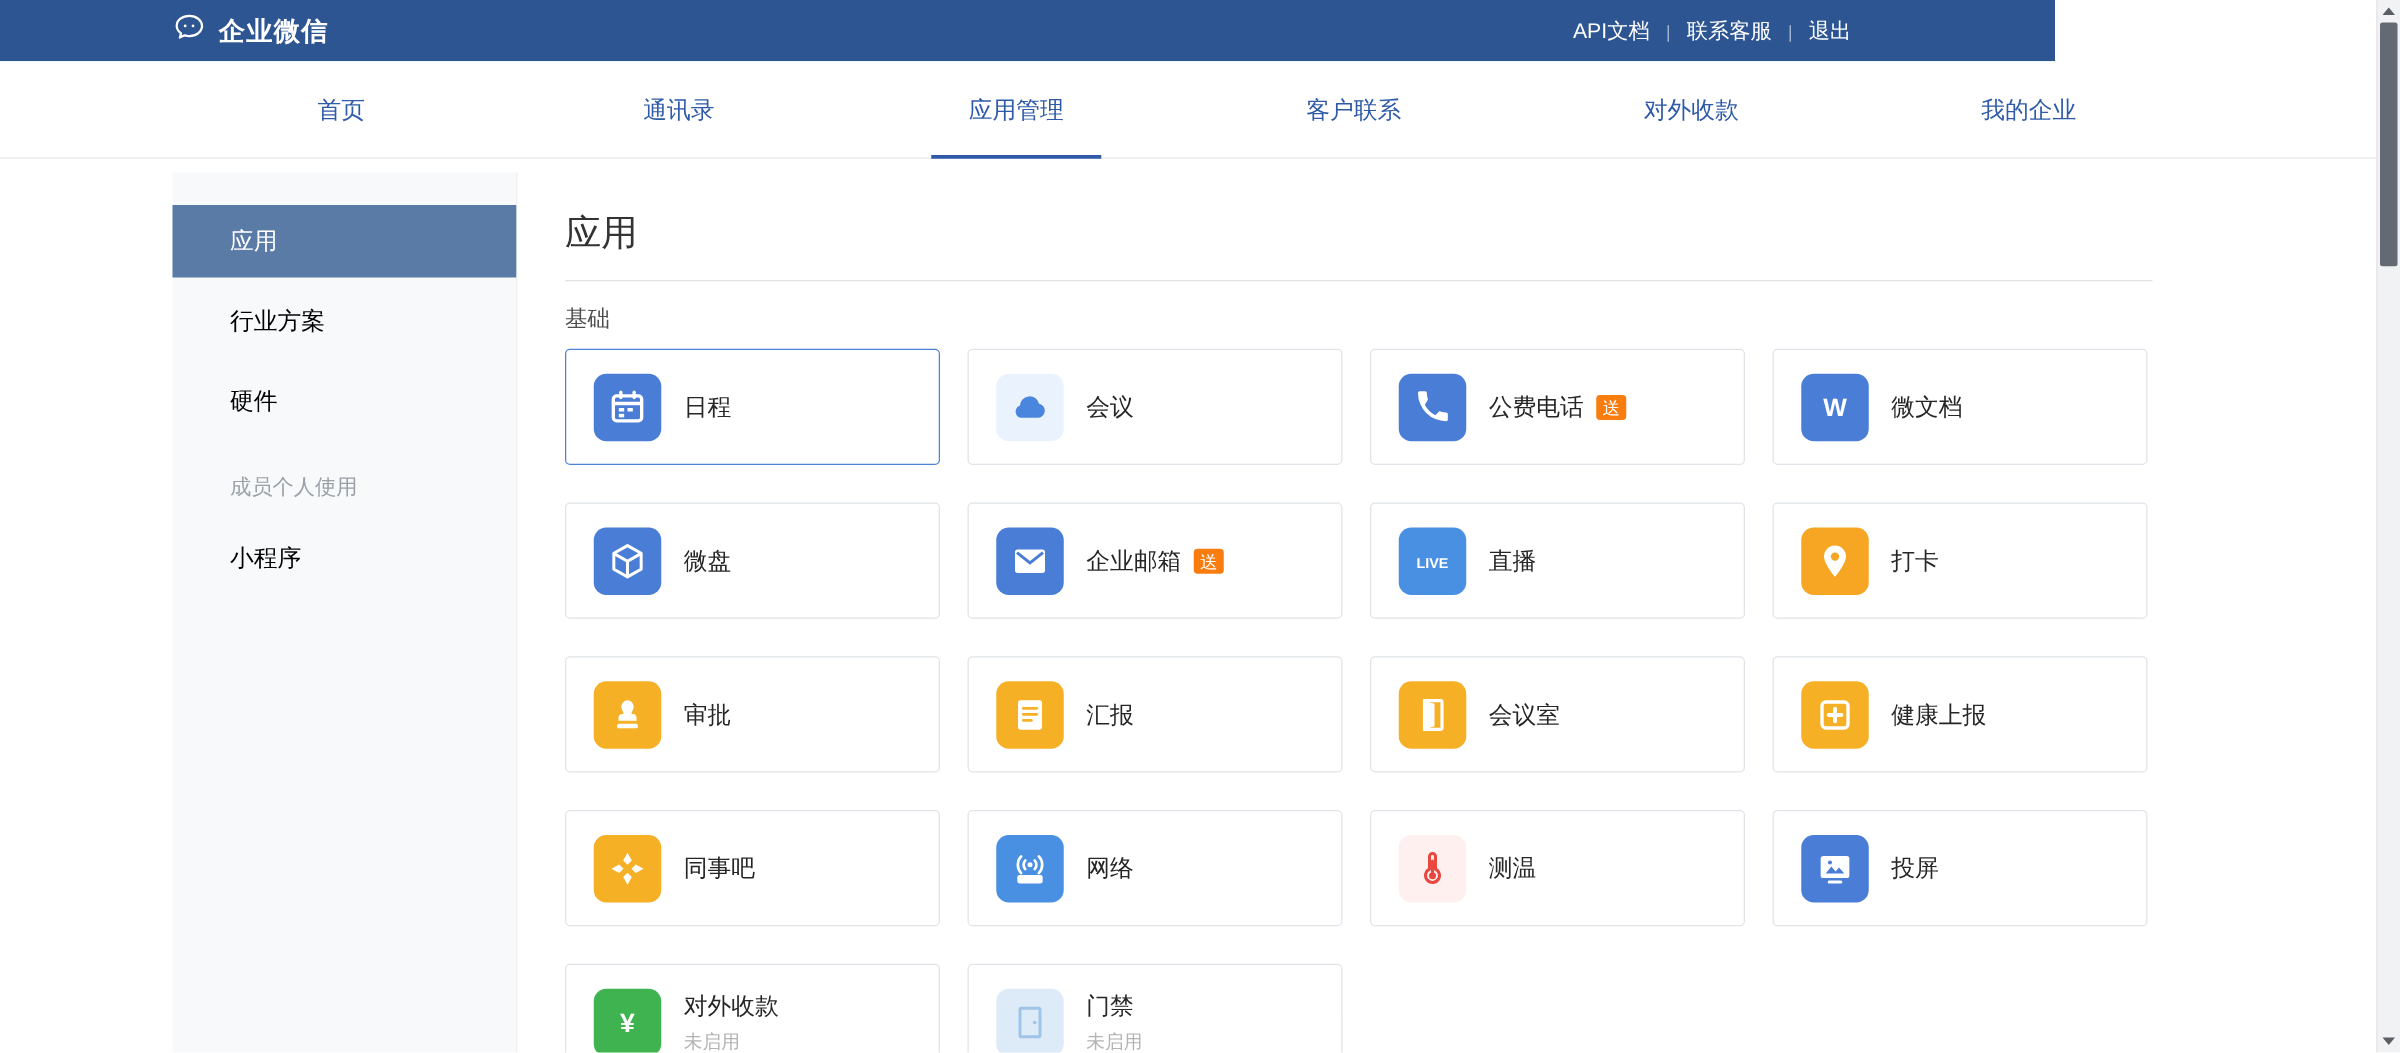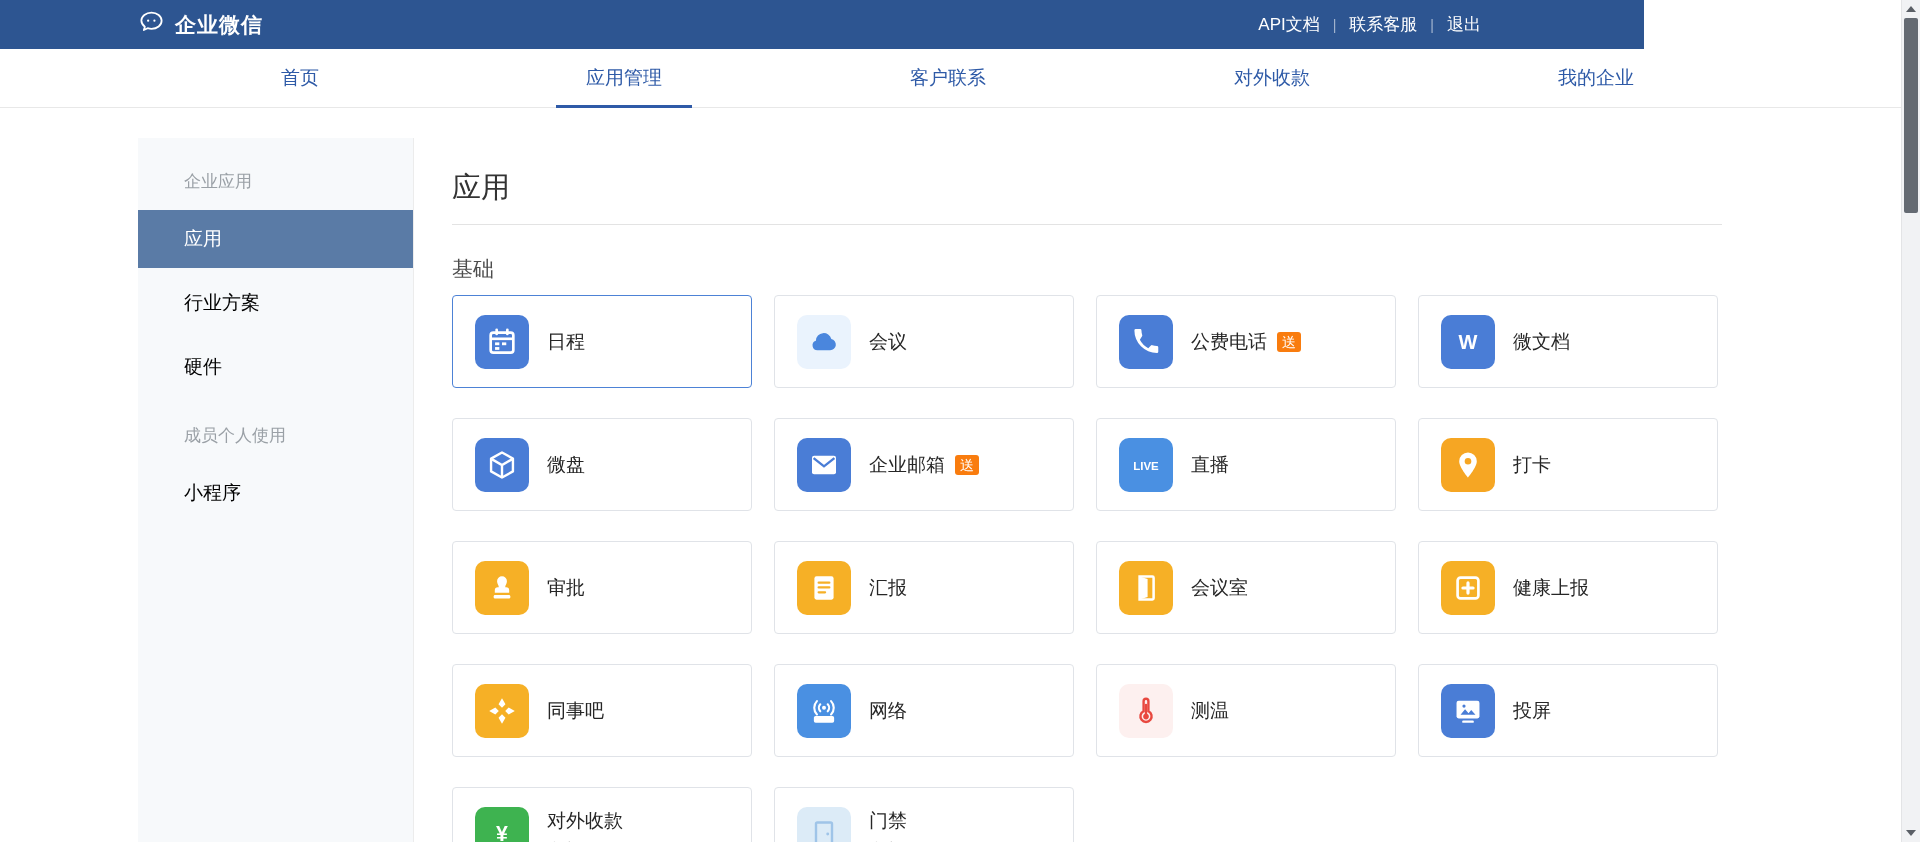--- a/index.html
+++ b/index.html
@@ -9,21 +9,21 @@
   
   .topbar{position:absolute;top:0;left:0;width:1644px;height:49px;background:var(--topbar-bg,#2d5591);}
   .topbar-inner{height:100%;margin:0 163px 0 138px;display:flex;align-items:center;justify-content:space-between;}
   .brand{display:flex;align-items:center;gap:10px;color:#fff;cursor:pointer;}
   .brand-text{font-size:21px;font-weight:bold;letter-spacing:1px;}
   .topbar-links{display:flex;align-items:center;gap:13px;color:#fff;font-size:17px;}
   .top-sep{opacity:.55;font-size:14px;}
   .top-link{cursor:pointer;}
 
   
-  .navbar{position:absolute;top:49px;left:0;width:1920px;height:59px;background:#fff;border-bottom:1px solid #e8e8e8;}
+  .navbar{position:absolute;top:49px;left:0;width:1920px;height:78px;background:#fff;border-bottom:1px solid #e8e8e8;}
   .nav-inner{margin-left:138px;width:1620px;height:100%;display:flex;}
   .nav-item{flex:1;display:flex;align-items:center;justify-content:center;font-size:19px;
     color:var(--nav-blue,#2e5aa7);position:relative;cursor:pointer;}
   .nav-item.active{font-weight:normal;}
   .nav-item.active::after{content:"";position:absolute;bottom:-1px;left:50%;transform:translateX(-50%);
     width:136px;height:3px;background:var(--nav-blue,#2e5aa7);}
   .nav-label{position:relative;display:inline-block;}
 
   
   .sidebar{position:absolute;left:138px;top:138px;width:276px;bottom:0;background:#f7f9fb;
@@ -31,21 +31,21 @@
   .sb-header{height:46px;display:flex;align-items:center;padding-left:46px;font-size:17px;color:#9aa0a6;}
   .sb-header.gap{margin-top:16px;}
   .sb-item{height:58px;display:flex;align-items:center;padding-left:46px;font-size:19px;color:#000000;
     cursor:pointer;margin-top:6px;}
   .sb-item.active{background:var(--sidebar-active,#5a7ba6);color:#fff;}
 
   
   .main{position:absolute;left:414px;top:138px;right:163px;bottom:0;background:#fff;padding:28px 35px 0 38px;}
   .page-title{font-size:29px;font-weight:normal;color:#333;line-height:42px;}
   .main-divider{border:none;border-top:1px solid #e3e3e3;margin-top:16px;}
-  .section-label{margin-top:30px;font-size:21px;color:#4d4d4d;}
+  .section-label{margin-top:18px;font-size:18px;color:#4d4d4d;}
   .apps-grid{margin-top:12px;display:grid;grid-template-columns:repeat(4,300px);column-gap:22px;row-gap:30px;}
   .app-card{height:93px;background:#fff;border:1px solid #e0e3e8;border-radius:4px;display:flex;
     align-items:center;padding-left:22px;cursor:pointer;}
   .app-card.selected{border-color:var(--selected-border,#4d82d6);}
   .app-icon{width:54px;height:54px;border-radius:10px;flex:none;display:flex;align-items:center;justify-content:center;}
   .app-icon svg{width:32px;height:32px;display:block;}
   .app-info{margin-left:18px;display:flex;flex-direction:column;}
   .app-name-row{display:flex;align-items:center;}
   .app-name{font-size:19px;color:#262626;}
   .badge{margin-left:10px;background:var(--badge-bg,#f97c0e);color:#fff;font-size:14px;line-height:1;
@@ -84,37 +84,39 @@
         <span class="top-link">退出</span>
       </div>
   </div>
 </header>
 
 <nav class="navbar">
   <div class="nav-inner" id="navInner">
       <div class="nav-item">
         <span class="nav-label">首页</span>
       </div>
+      <div class="nav-item">
+        <span class="nav-label">通讯录</span>
+      </div>
       <div class="nav-item active">
         <span class="nav-label">应用管理</span>
       </div>
       <div class="nav-item">
         <span class="nav-label">客户联系</span>
       </div>
       <div class="nav-item">
         <span class="nav-label">对外收款</span>
       </div>
       <div class="nav-item">
         <span class="nav-label">我的企业</span>
       </div>
     </div>
 </nav>
 
 <aside class="sidebar" id="sidebar">
-    <div class="sb-header">企业应用</div>
     <div class="sb-item active">应用</div>
     <div class="sb-item">行业方案</div>
     <div class="sb-item">硬件</div>
     <div class="sb-header gap">成员个人使用</div>
     <div class="sb-item">小程序</div>
   </aside>
 
 <main class="main">
   <h1 class="page-title">应用</h1>
   <hr class="main-divider">

